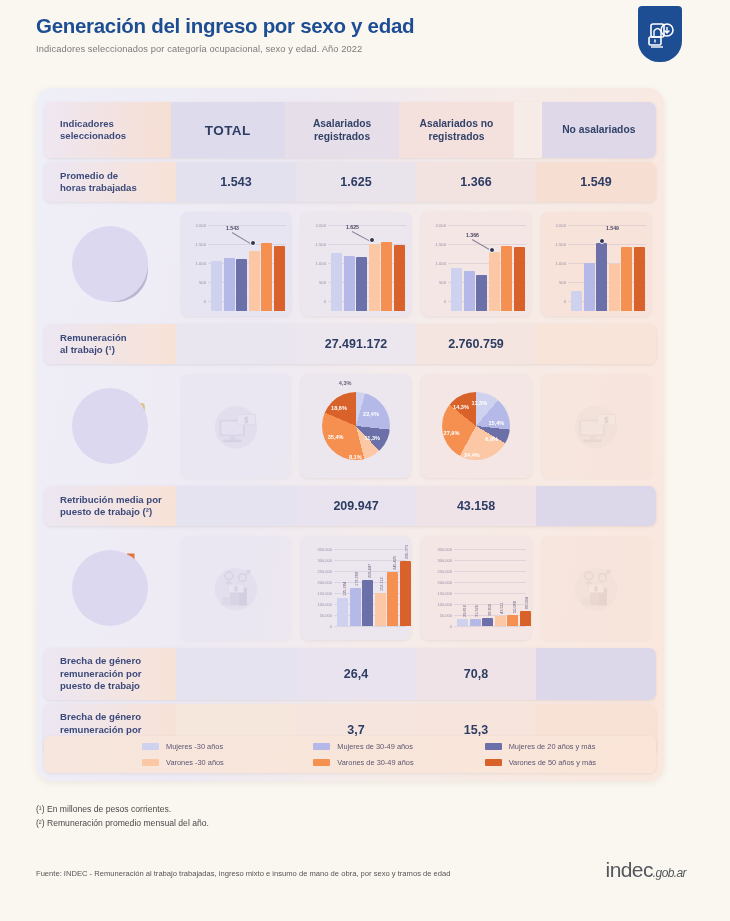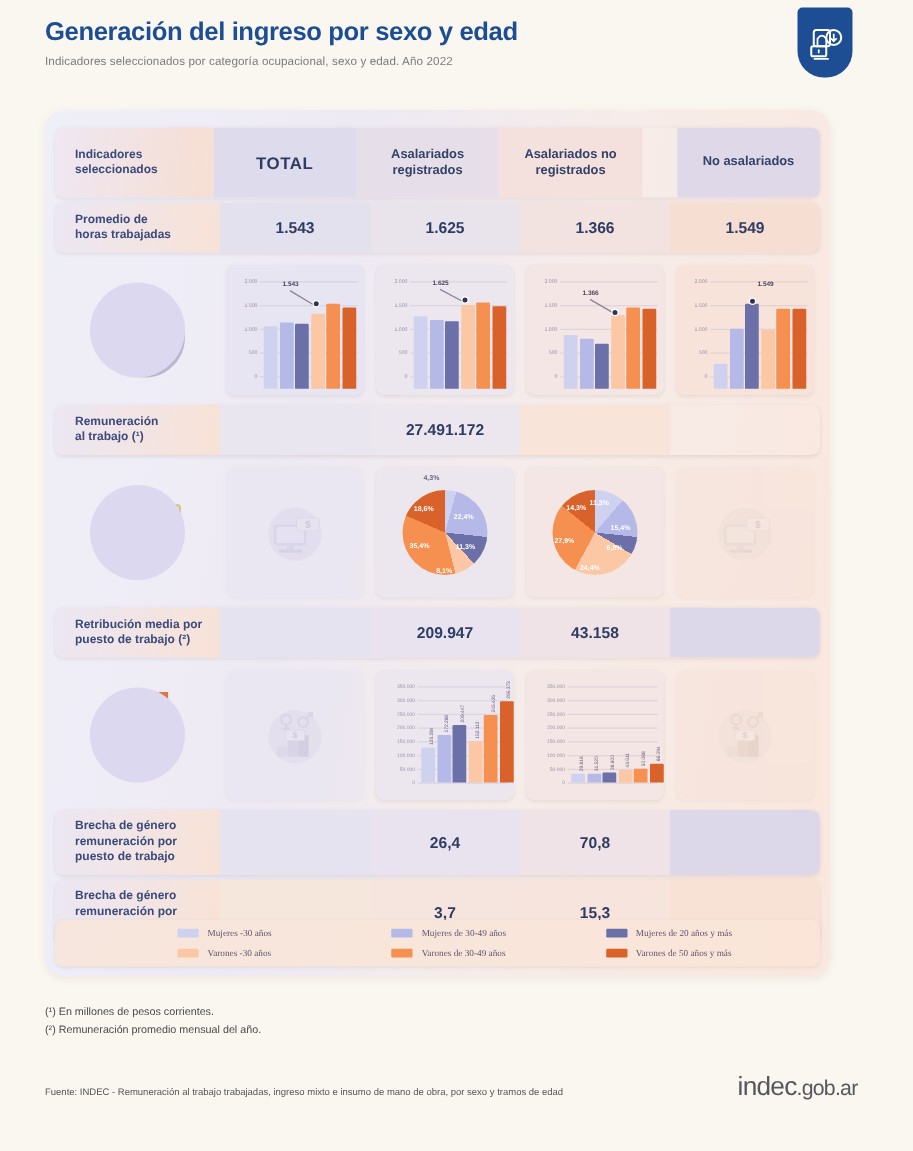--- a/index.html
+++ b/index.html
@@ -139,37 +139,37 @@
     left:10px; top:10px;
   }
 
   
   .legend {
     position:absolute; left:8px; top:648px; width:612px; height:37px;
     background: linear-gradient(100deg,#f7e6dd,#fae5d8);
     border-radius:7px; box-shadow:0 1px 3px rgba(140,120,110,0.15);
     display:flex; align-items:center; padding-left:98px;
   }
-  .lg-col { width:172px;font-family:Liberation Serif, serif; }
+  .lg-col { width:172px; }
   .lg-item { display:flex; align-items:center; height:16px; }
   .lg-sw { width:17px; height:7px; border-radius:1px; margin-right:7px; }
   .lg-tx { font-size:7.4px; color:#5b5570; }
 
   
   .notes { position:absolute; left:36px; top:802px; }
   .note { font-size:8.6px; color:#4a4a4a; line-height:1.65; }
   .source {
     position:absolute; left:36px; top:869px; font-size:7.6px; color:#555;
   }
   .brand {
     position:absolute; right:44px; top:858px;
     font-size:21px; color:#54585c; letter-spacing:-0.6px;
   }
   .brand b { font-weight:400; }
-  .brand .dom { font-size:17px; }
+  .brand .dom { font-size:12px;font-style:italic; }
 </style>
 </head>
 <body>
 
 <div class="page">
 
   <div class="header">
     <div class="title">Generación del ingreso por sexo y edad</div>
     <div class="subtitle">Indicadores seleccionados por categoría ocupacional, sexo y edad. Año 2022</div>
     <div class="logo-shield">
@@ -353,20 +353,23 @@
     <div class="row vrow tint-b" style="top:236px">
       <div class="cell c0">
         <div class="vlabel">Remuneración<br>al trabajo (¹)</div>
       </div>
       <div class="cell c1">
           <span class="vnum"></span>
         </div>
       <div class="cell c2">
           <span class="vnum">27.491.172</span>
         </div>
+      <div class="cell c3">
+          <span class="vnum">2.760.759</span>
+        </div>
       <div class="cell c4">
           <span class="vnum"></span>
         </div>
     </div>
 
     <div class="band" style="top:278px">
       <div class="pane pane-icon">
         <div class="ill">
           <div class="ill-blob" style="background:#dcd8ef;"></div>
           <svg width="96" height="96" viewBox="0 0 96 96">

